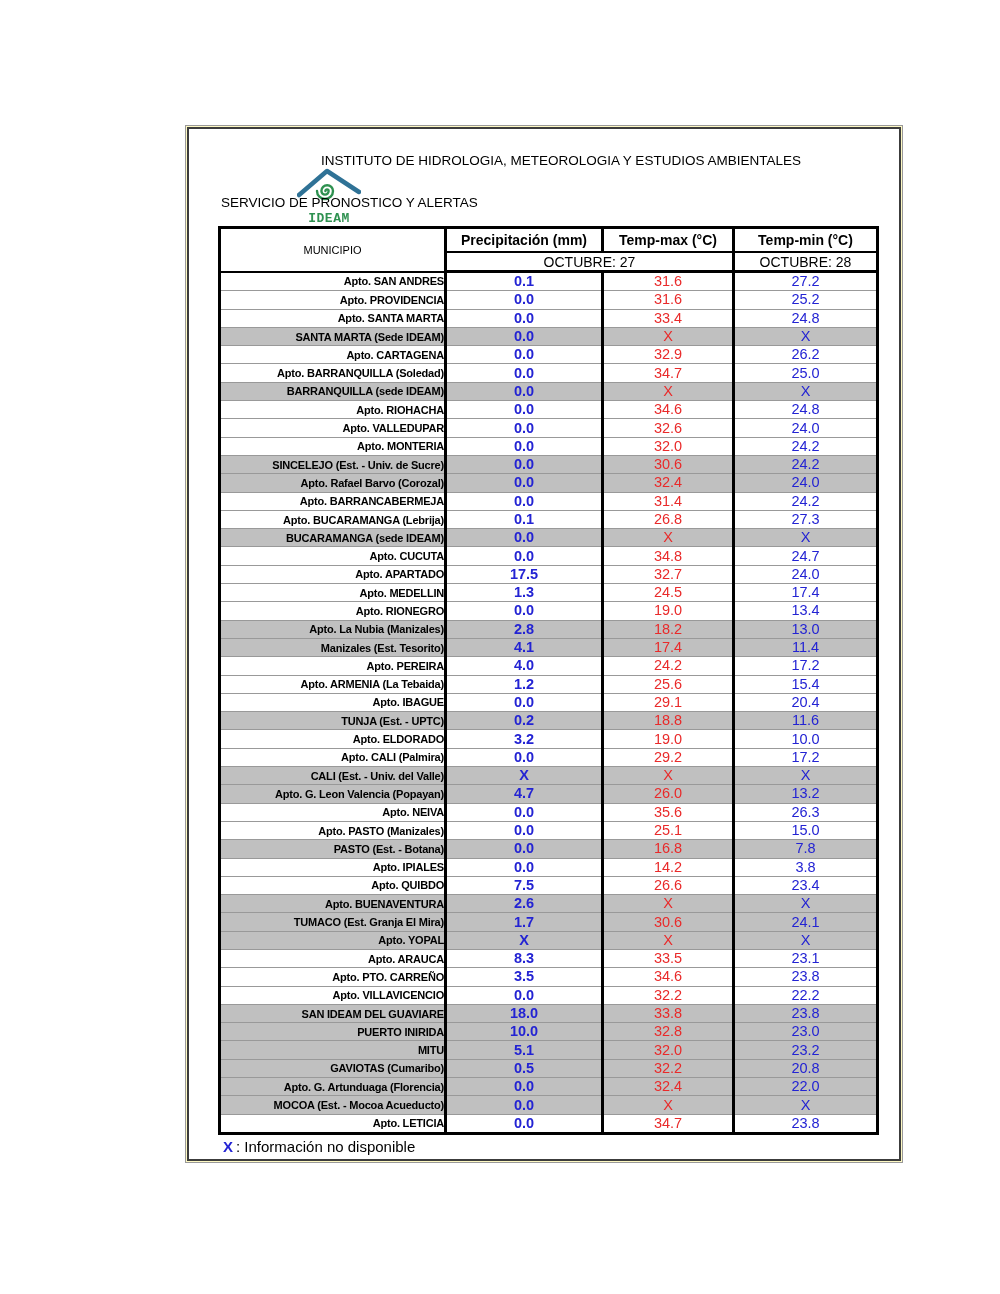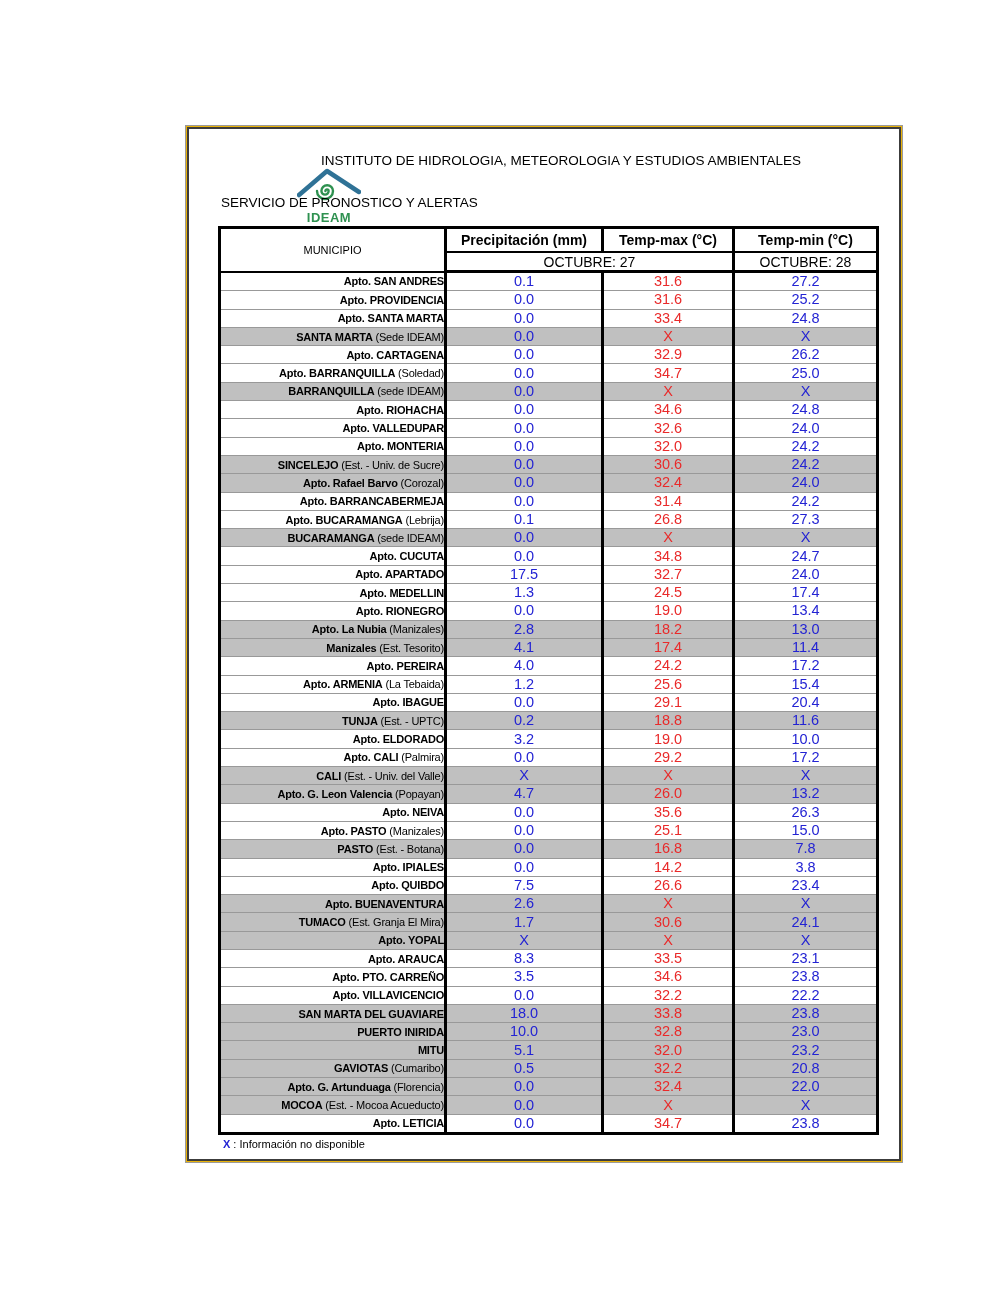--- a/index.html
+++ b/index.html
@@ -3,31 +3,31 @@
 <meta charset="utf-8">
 <style>
   html,body{margin:0;padding:0;}
   body{
     width:1000px;height:1294px;background:#ffffff;position:relative;
     font-family:"Liberation Sans", sans-serif;color:#000;
     -webkit-font-smoothing:antialiased;
   }
   .frame-outer{
     position:absolute;left:185px;top:125px;width:716px;height:1036px;
-    border:1px solid #9a9a9a;background:#eab308;
+    border:1px solid #9a9a9a;background:#fef9c3;
   }
   .frame-inner{
     position:absolute;inset:1px;border:2px solid #3c3c3c;background:#fff;
   }
   .doc-title{
     position:absolute;top:24px;left:17px;width:100%;
     text-align:center;font-size:13.5px;color:#000;
   }
   .logo{
-    position:absolute;left:106px;top:36px;width:68px;text-align:center;
+    position:absolute;left:106px;top:36px;width:68px;text-align:center;font-family:Liberation Mono, monospace;
   }
   .logo-label{
     font-size:13px;font-weight:bold;color:var(--logo-green,#2e9150);
     letter-spacing:0.5px;margin-top:-3px;
   }
   .subtitle{
     position:absolute;top:66px;left:32px;width:100%;
     text-align:left;font-size:13.5px;
   }
   table.forecast{
@@ -46,30 +46,30 @@
   tr.date-row th{font-size:14px;font-weight:normal;height:17px;border-bottom:3px solid #000;text-align:center;}
   table.forecast td{
     border-left:3px solid #000;border-right:3px solid #000;
     border-top:1px solid #999;border-bottom:1px solid #999;
     height:17.3px;padding:0;vertical-align:middle;overflow:hidden;white-space:nowrap;
   }
   td.name{
     text-align:right;padding-left:2px;font-size:11px;font-weight:bold;
     letter-spacing:-0.2px;
   }
-  td.name .detail{font-weight:normal;}
+  td.name .detail{font-weight:bold;}
   td.val{
     text-align:center;font-size:14.5px;line-height:17px;
   }
-  .c-precip{color:var(--val-blue,#2323d3);}
+  .c-precip{color:var(--val-blue,#2323d3);font-weight:bold;}
   .c-tmax{color:var(--val-red,#e92a2a);}
   .c-tmin{color:var(--val-blue,#2323d3);}
   tr.hl td{background:var(--hl-gray,#c0c0c0);}
   .footnote{
-    position:absolute;left:34px;top:1009px;font-size:11px;
+    position:absolute;left:34px;top:1009px;font-size:15px;
   }
   .footnote .fx{color:var(--val-blue,#2323d3);font-weight:bold;margin-right:3px;}
 </style>
 </head>
 <body>
 
 <div class="frame-outer">
   <div class="frame-inner">
 
     <div class="doc-title">INSTITUTO DE HIDROLOGIA, METEOROLOGIA Y ESTUDIOS AMBIENTALES</div>
@@ -338,21 +338,21 @@
     <td class="val c-tmax">34.6</td>
     <td class="val c-tmin">23.8</td>
   </tr>
           <tr>
     <td class="name"><span class="nm">Apto. VILLAVICENCIO</span><span class="detail"></span></td>
     <td class="val c-precip">0.0</td>
     <td class="val c-tmax">32.2</td>
     <td class="val c-tmin">22.2</td>
   </tr>
           <tr class="hl">
-    <td class="name"><span class="nm">SAN MARTA DEL GUAVIARE</span><span class="detail"></span></td>
+    <td class="name"><span class="nm">SAN IDEAM DEL GUAVIARE</span><span class="detail"></span></td>
     <td class="val c-precip">18.0</td>
     <td class="val c-tmax">33.8</td>
     <td class="val c-tmin">23.8</td>
   </tr>
           <tr class="hl">
     <td class="name"><span class="nm">PUERTO INIRIDA</span><span class="detail"></span></td>
     <td class="val c-precip">10.0</td>
     <td class="val c-tmax">32.8</td>
     <td class="val c-tmin">23.0</td>
   </tr>

